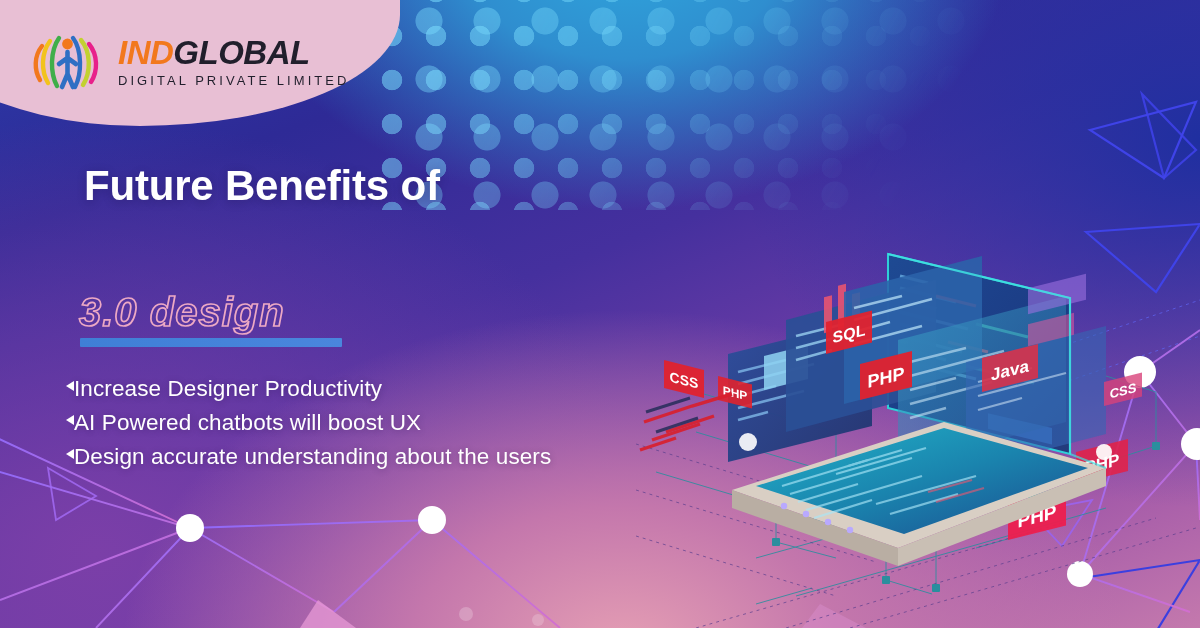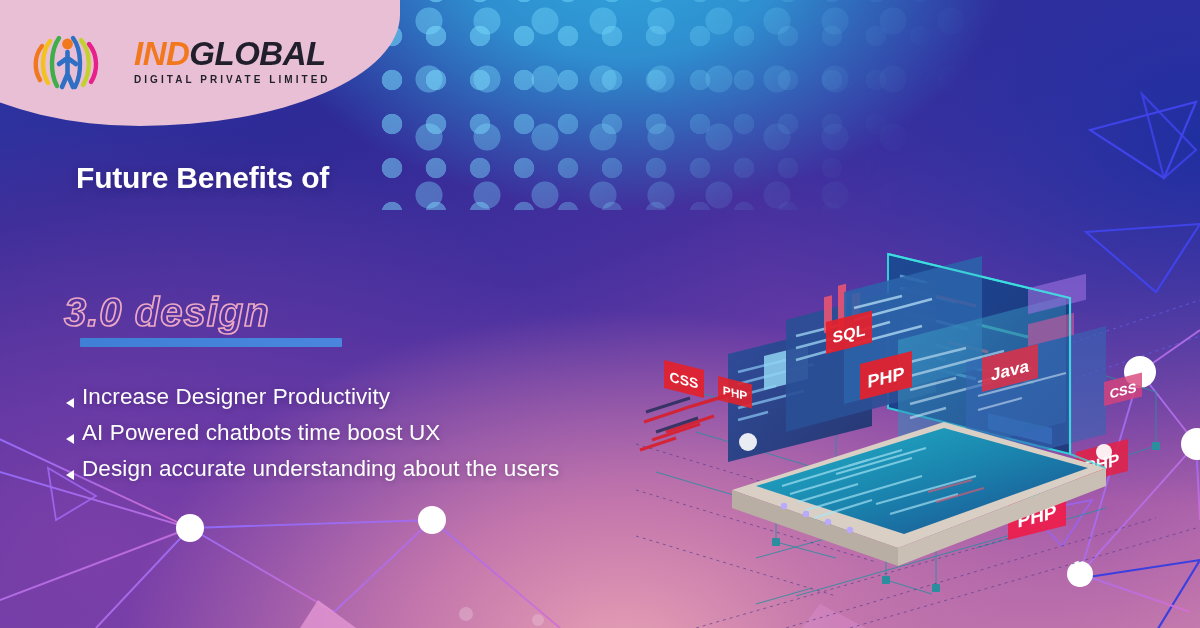--- a/index.html
+++ b/index.html
@@ -27,51 +27,51 @@
   }
   .dots.b{left:400px;top:-8px;background-size:58px 58px;opacity:.75;}
 
   .bg-svg{position:absolute;inset:0;width:1200px;height:628px;pointer-events:none;}
 
   
   .logo-oval{
     position:absolute;left:-120px;top:-96px;width:520px;height:222px;
     background:#e8bfd4;border-radius:0 0 280px 280px/0 0 120px 160px;
   }
-  .logo-wrap{position:absolute;left:32px;top:30px;display:flex;align-items:center;gap:28px;}
+  .logo-wrap{position:absolute;left:32px;top:30px;display:flex;align-items:center;gap:12px;}
   .logo-mark{width:74px;height:62px;flex:0 0 auto;}
   .logo-text{display:flex;flex-direction:column;line-height:1;}
   .logo-word{font-size:33px;font-weight:bold;font-style:italic;letter-spacing:-.5px;}
   .logo-word .ind{color:#f2781d;}
   .logo-word .global{color:#211f2c;}
-  .logo-tag{font-size:10px;font-weight:bold;color:#211f2c;letter-spacing:3.05px;margin-top:5px;text-align:right;}
+  .logo-tag{font-size:13px;font-weight:normal;color:#211f2c;letter-spacing:3.05px;margin-top:5px;text-align:right;}
 
   
   .headline{
-    position:absolute;left:76px;top:158px;width:560px;
-    color:#fff;font-size:30px;font-weight:bold;line-height:1.32;letter-spacing:-.2px;
+    position:absolute;left:84px;top:158px;width:560px;
+    color:#fff;font-size:42px;font-weight:bold;line-height:1.32;letter-spacing:-.2px;
     text-shadow:0 2px 10px rgba(20,15,60,.28);
   }
   .headline span{display:block;}
 
   .subhead{
-    position:absolute;left:64px;top:290px;
+    position:absolute;left:79px;top:290px;
     font-size:40px;font-weight:bold;font-style:italic;letter-spacing:1px;
     color:transparent;
     -webkit-text-stroke:1.7px #eda9c4;
     text-shadow:none;
   }
   .underbar{
     position:absolute;left:80px;top:338px;width:262px;height:9px;
     background:linear-gradient(90deg,#3f7fd6,#4a86dd);border-radius:1px;
   }
 
   
   .bullets{position:absolute;left:66px;top:375px;width:700px;}
-  .bullet{display:flex;align-items:flex-end;gap:8px;margin-bottom:6px;margin-top:8px;}
+  .bullet{display:flex;align-items:center;margin-bottom:6px;}
   .tri{
     width:0;height:0;flex:0 0 auto;position:relative;top:-3px;
     border-top:5px solid transparent;border-bottom:5px solid transparent;
     border-right:8px solid #ffffff;
   }
   .btxt{color:#fff;font-size:22.5px;line-height:1.25;letter-spacing:.1px;
         text-shadow:0 1px 6px rgba(40,20,70,.35);white-space:nowrap;}
 
   
   .illus{position:absolute;left:636px;top:236px;width:560px;height:392px;}
@@ -164,21 +164,21 @@
   <div class="subhead">3.0 design</div>
   <div class="underbar"></div>
 
   <div class="bullets">
     <div class="bullet">
       <span class="tri"></span>
       <span class="btxt">Increase Designer Productivity</span>
     </div>
     <div class="bullet">
       <span class="tri"></span>
-      <span class="btxt">AI Powered chatbots time boost UX</span>
+      <span class="btxt">AI Powered chatbots will boost UX</span>
     </div>
     <div class="bullet">
       <span class="tri"></span>
       <span class="btxt">Design accurate understanding about the users</span>
     </div>
   </div>
 
   <div class="illus">
     <svg viewBox="0 0 560 392">
       <defs>

